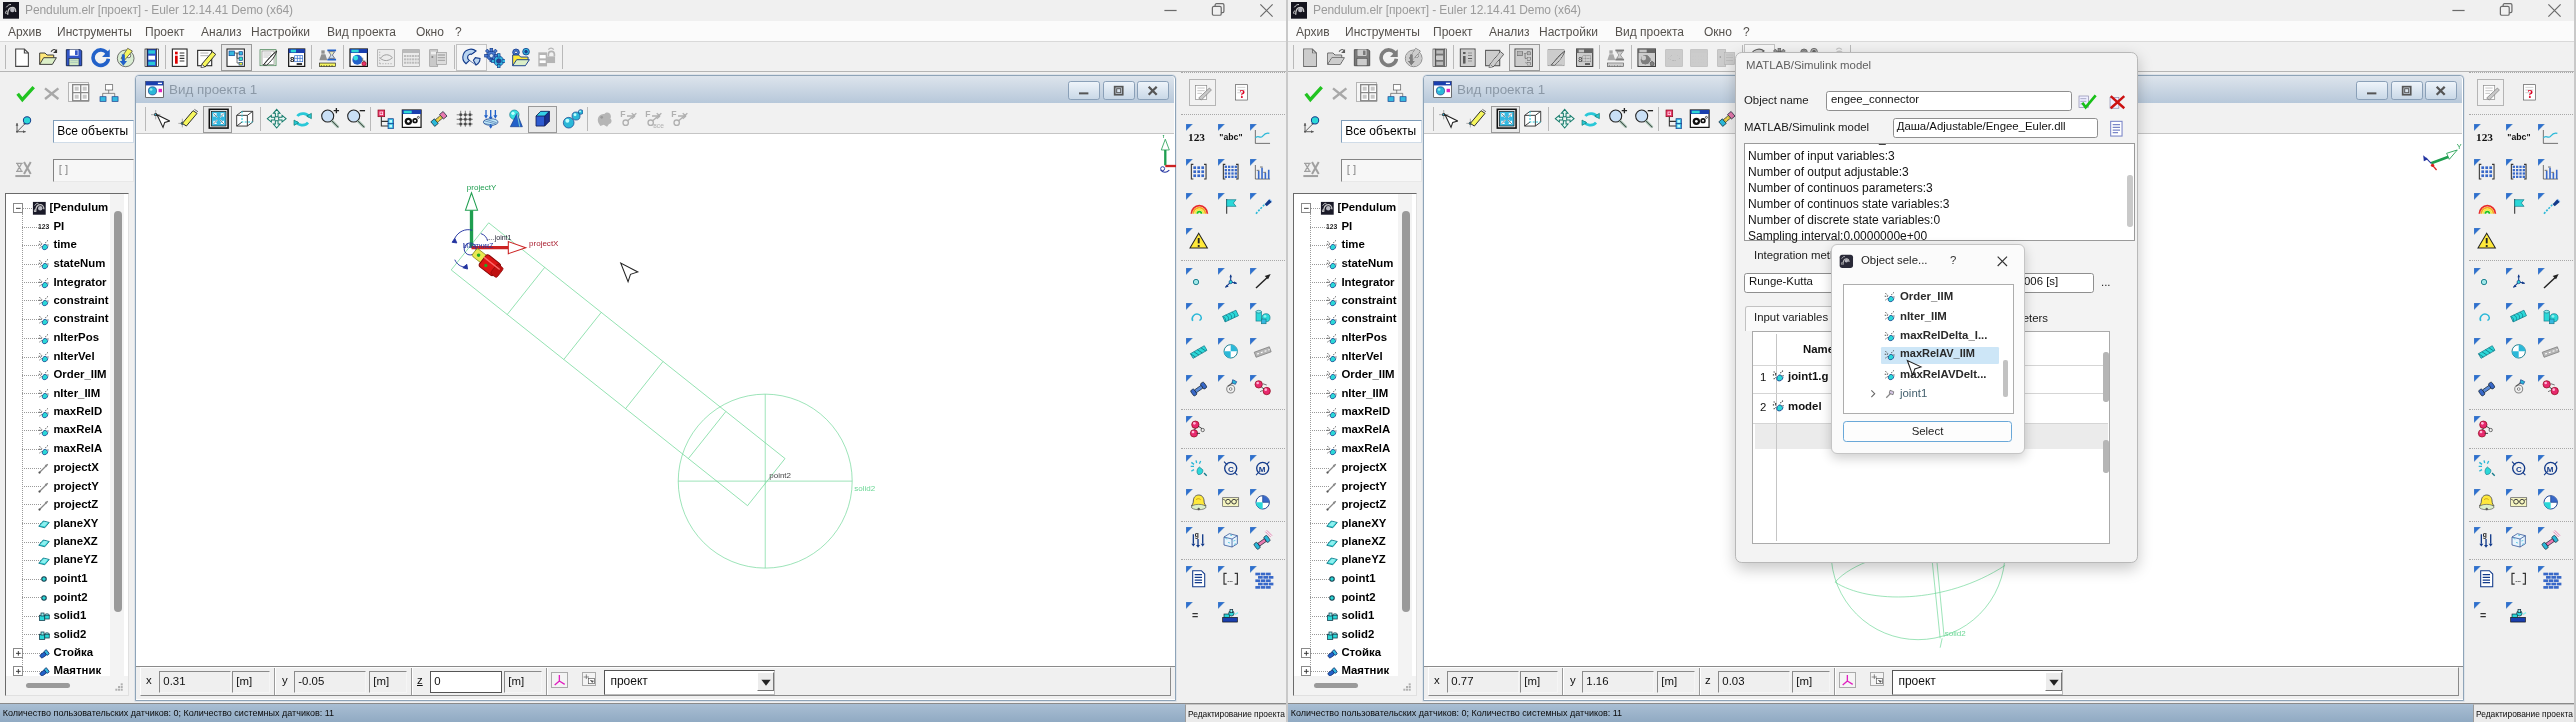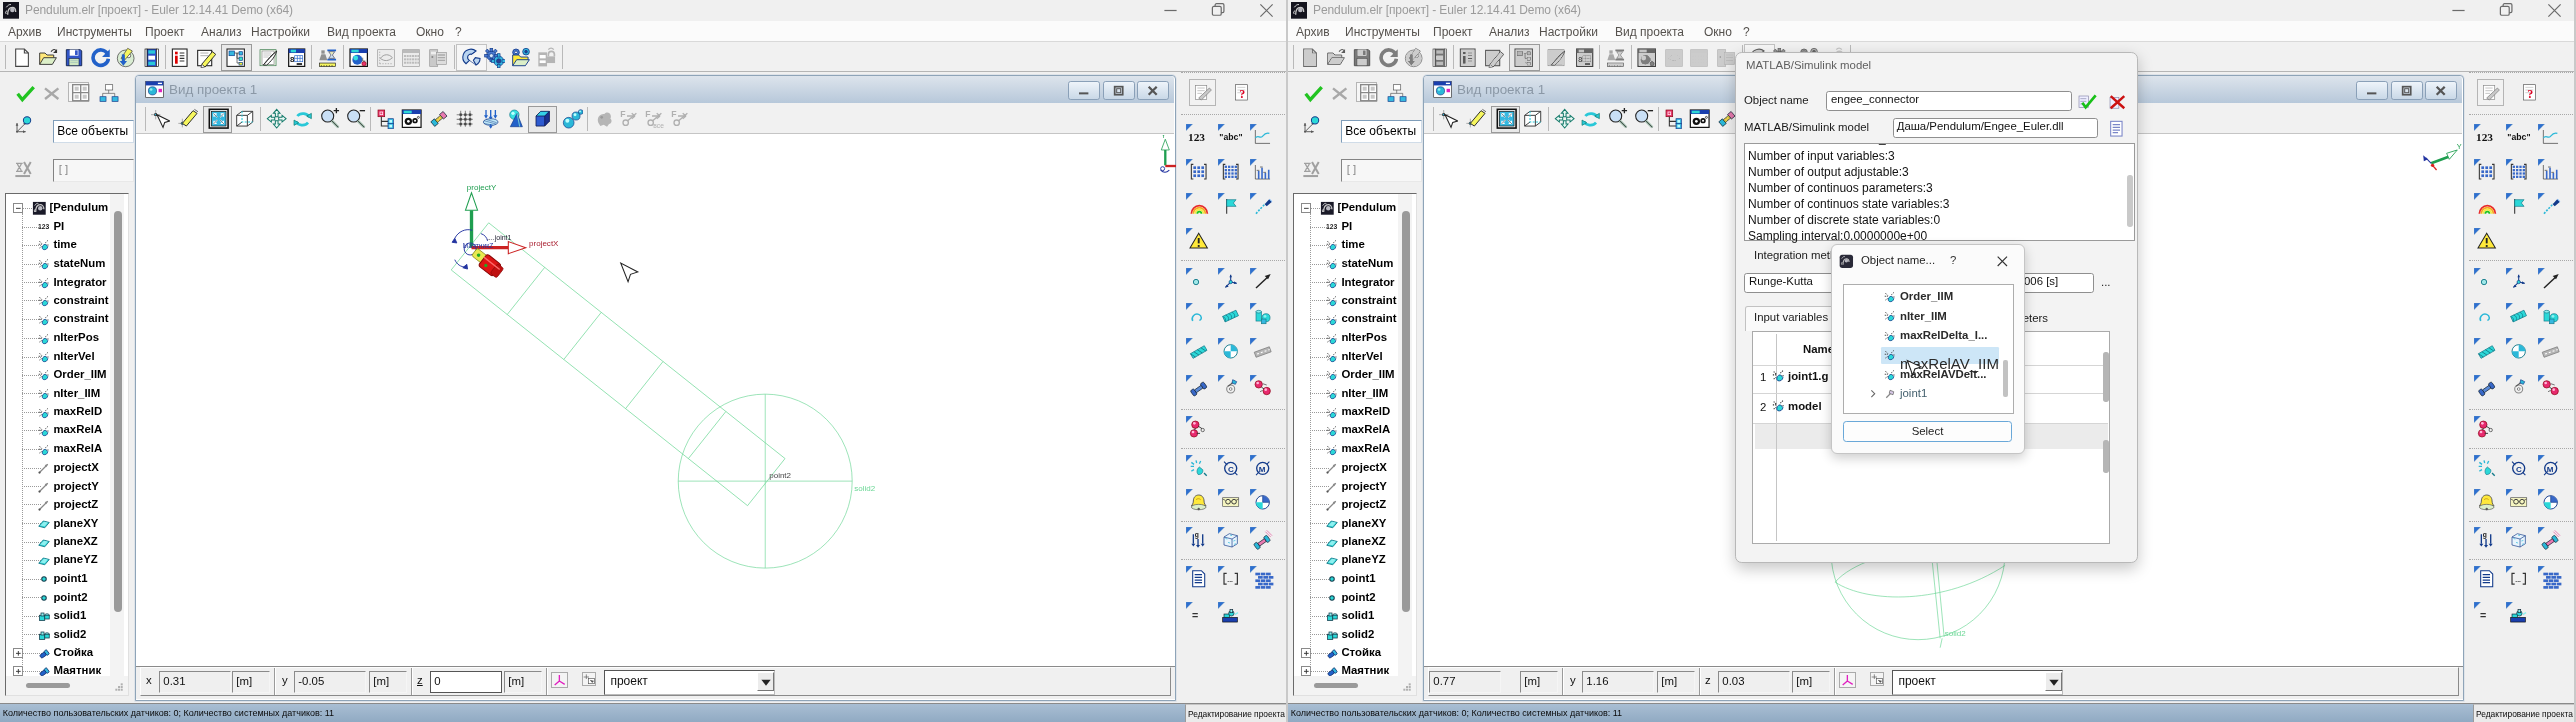--- a/index.html
+++ b/index.html
@@ -2275,21 +2275,21 @@
           <text x="1545" y="20" font-size="11" fill="#1f9e50">Y</text>
           <path d="M1507 42l-8 -8" stroke="#2233a0" stroke-width="1.6"></path>
           <path d="M1495 30l1 9 6-3z" fill="#2233a0"></path>
           <circle cx="1509" cy="45" r="2.5" fill="#d22"></circle>
           <path d="M1509 45l6 7" stroke="#d22" stroke-width="2"></path>
         </svg>
       </div>
       <div class="abs" style="left:136px;top:666px;width:1039px;height:33px;background:#f0f0f0;border-top:1.3px solid;border-color:#8a8a8a"></div>
       <div class="abs" style="left:140px;top:667px;width:1031px;height:29px;background:#f0f0f0;border:0.7px solid;border-color:#fdfdfd #8a8a8a #8a8a8a #fdfdfd"></div>
       <div class="lbl" style="left:146px;top:674px;font-size:11.4px">x</div>
-      <div class="abs" style="left:141px;top:671px;width:72px;height:22px;background:#efefef;border:1.3px solid;border-color:#8a8a8a #f5f5f5 #f5f5f5 #8a8a8a;font-size:11.4px;color:#111;padding:2.7px 3.3px;white-space:nowrap">0.77</div>
+      <div class="abs" style="left:159px;top:671px;width:72px;height:22px;background:#efefef;border:1.3px solid;border-color:#8a8a8a #f5f5f5 #f5f5f5 #8a8a8a;font-size:11.4px;color:#111;padding:2.7px 3.3px;white-space:nowrap">0.77</div>
       <div class="abs" style="left:232px;top:671px;width:38px;height:22px;background:#efefef;border:1.3px solid;border-color:#8a8a8a #f5f5f5 #f5f5f5 #8a8a8a;font-size:11.4px;color:#111;padding:2.7px 3.3px;white-space:nowrap">[m]</div>
       <div class="abs" style="left:274px;top:668px;width:1.3px;height:27px;border-left:0.7px solid #9a9a9a;border-right:0.7px solid #fff"></div>
       <div class="lbl" style="left:282px;top:674px;font-size:11.4px">y</div>
       <div class="abs" style="left:294px;top:671px;width:72px;height:22px;background:#efefef;border:1.3px solid;border-color:#8a8a8a #f5f5f5 #f5f5f5 #8a8a8a;font-size:11.4px;color:#111;padding:2.7px 3.3px;white-space:nowrap">1.16</div>
       <div class="abs" style="left:369px;top:671px;width:38px;height:22px;background:#efefef;border:1.3px solid;border-color:#8a8a8a #f5f5f5 #f5f5f5 #8a8a8a;font-size:11.4px;color:#111;padding:2.7px 3.3px;white-space:nowrap">[m]</div>
       <div class="abs" style="left:411px;top:668px;width:1.3px;height:27px;border-left:0.7px solid #9a9a9a;border-right:0.7px solid #fff"></div>
       <div class="lbl" style="left:417px;top:674px;font-size:11.4px;">z</div>
       <div class="abs" style="left:430px;top:671px;width:72px;height:22px;background:#efefef;border:1.3px solid;border-color:#8a8a8a #f5f5f5 #f5f5f5 #8a8a8a;font-size:11.4px;color:#111;padding:2.7px 3.3px;white-space:nowrap">0.03</div>
       <div class="abs" style="left:504px;top:671px;width:38px;height:22px;background:#efefef;border:1.3px solid;border-color:#8a8a8a #f5f5f5 #f5f5f5 #8a8a8a;font-size:11.4px;color:#111;padding:2.7px 3.3px;white-space:nowrap">[m]</div>
       <div class="abs" style="left:546px;top:668px;width:1.3px;height:27px;border-left:0.7px solid #9a9a9a;border-right:0.7px solid #fff"></div>
@@ -2818,21 +2818,21 @@
       <path d="M8 16l5 7L28 5" fill="none" stroke="#18c018" stroke-width="4"></path>
     </svg>
   </div>
 <div class="abs" style="left:2108px;top:94px">
     <svg class="" width="19" height="19" viewBox="0 0 28 28">
       <rect x="3" y="5" width="13" height="16" fill="#eef" stroke="#88a"></rect>
       <path d="M4 3l20 18M24 3L4 21" stroke="#cc1111" stroke-width="3.6"></path>
     </svg>
   </div>
 <div class="dlg-lbl" style="left:1744px;top:121px">MATLAB/Simulink model</div>
-<div class="dlg-in" style="left:1893px;top:118px;width:205px;height:20px;padding:1.3px 2.7px">Даша/Pendulum/Engee_Euler.dll</div>
+<div class="dlg-in" style="left:1893px;top:118px;width:205px;height:20px;padding:1.3px 2.7px">Даша/Adjustable/Engee_Euler.dll</div>
 <div class="abs" style="left:2108px;top:120px">
     <svg class="" width="17.4" height="17.4" viewBox="0 0 26 26">
       <rect x="4" y="2" width="17" height="22" fill="#fff" stroke="#7a86c8" stroke-width="1.6"></rect>
       <path d="M7 7h11M7 11h11M7 15h11M7 19h8" stroke="#7a86c8" stroke-width="1.8"></path>
     </svg>
   </div>
 <div class="abs" style="left:1744px;top:143px;width:391px;height:98px;background:#fff;border:0.7px solid #9a9a9a"></div>
 <div class="abs" style="left:1748px;top:149px;font-size:12px;color:#111;white-space:nowrap">Number of input variables:3</div>
 <div class="abs" style="left:1748px;top:165px;font-size:12px;color:#111;white-space:nowrap">Number of output adjustable:3</div>
 <div class="abs" style="left:1748px;top:181px;font-size:12px;color:#111;white-space:nowrap">Number of continuos parameters:3</div>
@@ -2880,21 +2880,21 @@
 <div class="abs" style="left:2103px;top:440px;width:6px;height:33px;background:#b5b5b5;border-radius:2.7px"></div>
 <div class="abs" style="left:1831px;top:244px;width:194px;height:210px;background:#fbfbfb;border:0.7px solid #c5c5c5;border-radius:6px;box-shadow:0 4px 12px rgba(0,0,0,0.2)"></div>
 <div class="abs" style="left:1839px;top:254px;width:14.7px;height:14.7px">
     <svg class="" width="14.7" height="14.7" viewBox="0 0 22 22">
       <rect x="1" y="1" width="20" height="20" rx="4" fill="#2a2a38"></rect>
       <path d="M6 16c0-6 2-9 5-9 2.5 0 4 2 4 5" stroke="#c8c8c8" fill="none" stroke-width="1.6"></path>
       <circle cx="11" cy="10" r="2.6" fill="#b8b8c0"></circle>
       <path d="M4 7c1-2 3-4 5-3M5 12c-1 1-2 3-1 4" stroke="#ddd" fill="none"></path>
     </svg>
   </div>
-<div class="abs" style="left:1861px;top:254px;font-size:11.4px;color:#222;white-space:nowrap">Object name...</div>
+<div class="abs" style="left:1861px;top:254px;font-size:11.4px;color:#222;white-space:nowrap">Object sele...</div>
 <div class="abs" style="left:1950px;top:254px;font-size:11.4px;color:#333">?</div>
 <div class="abs" style="left:1995px;top:254px">
     <svg class="" width="14.7" height="14.7" viewBox="0 0 22 22">
       <path d="M4 4l14 14M18 4L4 18" stroke="#333" stroke-width="1.7"></path>
     </svg>
   </div>
 <div class="abs" style="left:1843px;top:284px;width:171px;height:130px;background:#fff;border:0.7px solid #adadad"></div>
 <div class="abs" style="left:1884px;top:291px">
     <svg class="" width="12" height="12" viewBox="0 0 18 18">
       <g transform="scale(1.125)">
@@ -2924,21 +2924,21 @@
 <div class="abs" style="left:1900px;top:329px;font-size:11.4px;font-weight:bold;color:#2a2a2a;white-space:nowrap">maxRelDelta_I...</div>
 <div class="abs" style="left:1881px;top:347px;width:118px;height:17.4px;background:#cde6f7;border-radius:1.3px"></div>
 <div class="abs" style="left:1884px;top:349px">
     <svg class="" width="12" height="12" viewBox="0 0 18 18">
       <g transform="scale(1.125)">
         <path d="M2 3l3 3M1 7h4M2 12l3-2M13 2l-3 3M14 8h-4" stroke="#333" stroke-width="1.3" stroke-dasharray="1.5 1.2"></path>
         <path d="M6 13c-1-3 1-6 4-6l3 3c0 3-3 5-6 4z" fill="#2bd8d8" stroke="#123a8a"></path>
       </g>
     </svg>
   </div>
-<div class="abs" style="left:1900px;top:355px;font-size:15px;font-weight:normal;color:#2a2a2a;white-space:nowrap">maxRelAV_IIM</div>
+<div class="abs" style="left:1900px;top:347px;font-size:11px;font-weight:bold;color:#2a2a2a;white-space:nowrap">maxRelAV_IIM</div>
 <div class="abs" style="left:1884px;top:369px">
     <svg class="" width="12" height="12" viewBox="0 0 18 18">
       <g transform="scale(1.125)">
         <path d="M2 3l3 3M1 7h4M2 12l3-2M13 2l-3 3M14 8h-4" stroke="#333" stroke-width="1.3" stroke-dasharray="1.5 1.2"></path>
         <path d="M6 13c-1-3 1-6 4-6l3 3c0 3-3 5-6 4z" fill="#2bd8d8" stroke="#123a8a"></path>
       </g>
     </svg>
   </div>
 <div class="abs" style="left:1900px;top:368px;font-size:11.4px;font-weight:bold;color:#2a2a2a;white-space:nowrap">maxRelAVDelt...</div>
 <div class="abs" style="left:1868px;top:389px">

